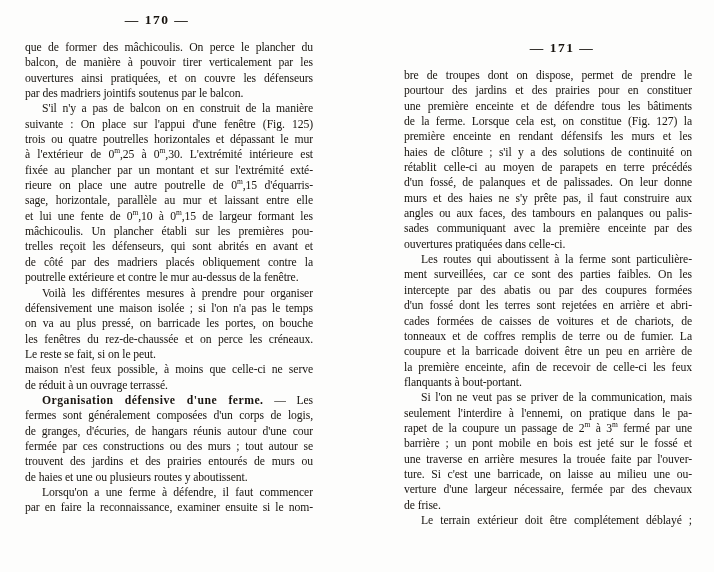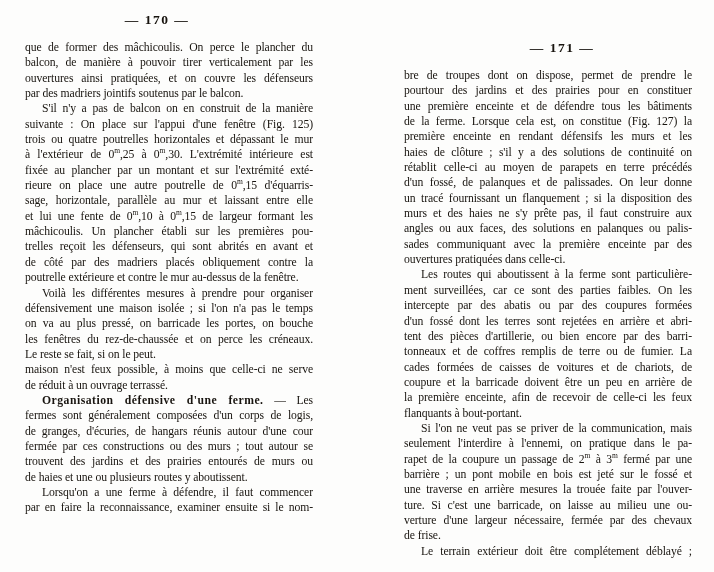--- a/index.html
+++ b/index.html
@@ -103,32 +103,30 @@
     <div class="page-header">— 171 —</div>
     <div class="page-body">
         <div class="line">bre de troupes dont on dispose, permet de prendre le</div>
         <div class="line">pourtour des jardins et des prairies pour en constituer</div>
         <div class="line">une première enceinte et de défendre tous les bâtiments</div>
         <div class="line">de la ferme. Lorsque cela est, on constitue (Fig. 127) la</div>
         <div class="line">première enceinte en rendant défensifs les murs et les</div>
         <div class="line">haies de clôture ; s'il y a des solutions de continuité on</div>
         <div class="line">rétablit celle-ci au moyen de parapets en terre précédés</div>
         <div class="line">d'un fossé, de palanques et de palissades. On leur donne</div>
-        <div class="line">un tracé fournissant un flanquement ; si la disposition des</div>
         <div class="line">murs et des haies ne s'y prête pas, il faut construire aux</div>
-        <div class="line">angles ou aux faces, des solutions en palanques ou palis-</div>
+        <div class="line">angles ou aux faces, des tambours en palanques ou palis-</div>
         <div class="line">sades communiquant avec la première enceinte par des</div>
         <div class="line para-end">ouvertures pratiquées dans celle-ci.</div>
         <div class="line indent">Les routes qui aboutissent à la ferme sont particulière-</div>
         <div class="line">ment surveillées, car ce sont des parties faibles. On les</div>
         <div class="line">intercepte par des abatis ou par des coupures formées</div>
         <div class="line">d'un fossé dont les terres sont rejetées en arrière et abri-</div>
-        <div class="line">tent des pièces d'artillerie, ou bien encore par des barri-</div>
+        <div class="line">cades formées de caisses de voitures et de chariots, de</div>
         <div class="line">tonneaux et de coffres remplis de terre ou de fumier. La</div>
-        <div class="line">cades formées de caisses de voitures et de chariots, de</div>
         <div class="line">coupure et la barricade doivent être un peu en arrière de</div>
         <div class="line">la première enceinte, afin de recevoir de celle-ci les feux</div>
         <div class="line para-end">flanquants à bout-portant.</div>
         <div class="line indent">Si l'on ne veut pas se priver de la communication, mais</div>
         <div class="line">seulement l'interdire à l'ennemi, on pratique dans le pa-</div>
         <div class="line">rapet de la coupure un passage de 2<sup>m</sup> à 3<sup>m</sup> fermé par une</div>
         <div class="line">barrière ; un pont mobile en bois est jeté sur le fossé et</div>
         <div class="line">une traverse en arrière mesures la trouée faite par l'ouver-</div>
         <div class="line">ture. Si c'est une barricade, on laisse au milieu une ou-</div>
         <div class="line">verture d'une largeur nécessaire, fermée par des chevaux</div>

